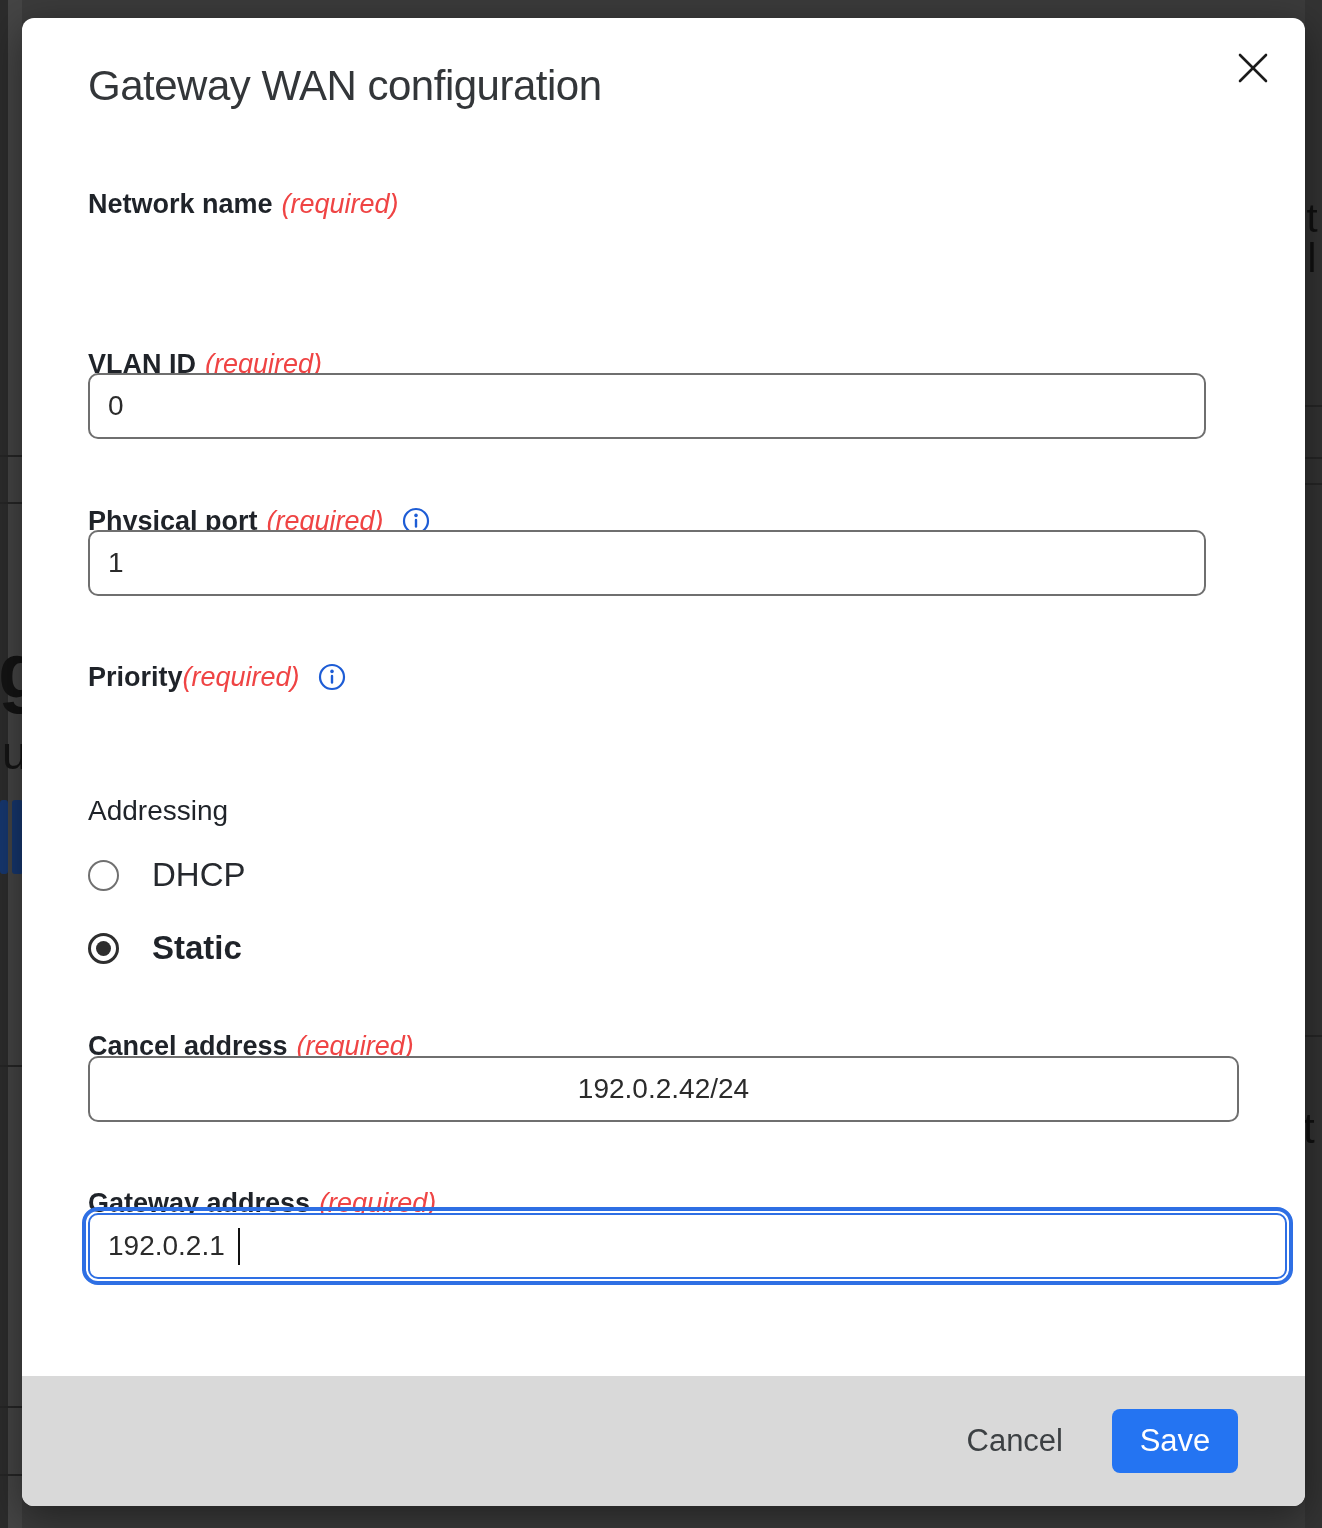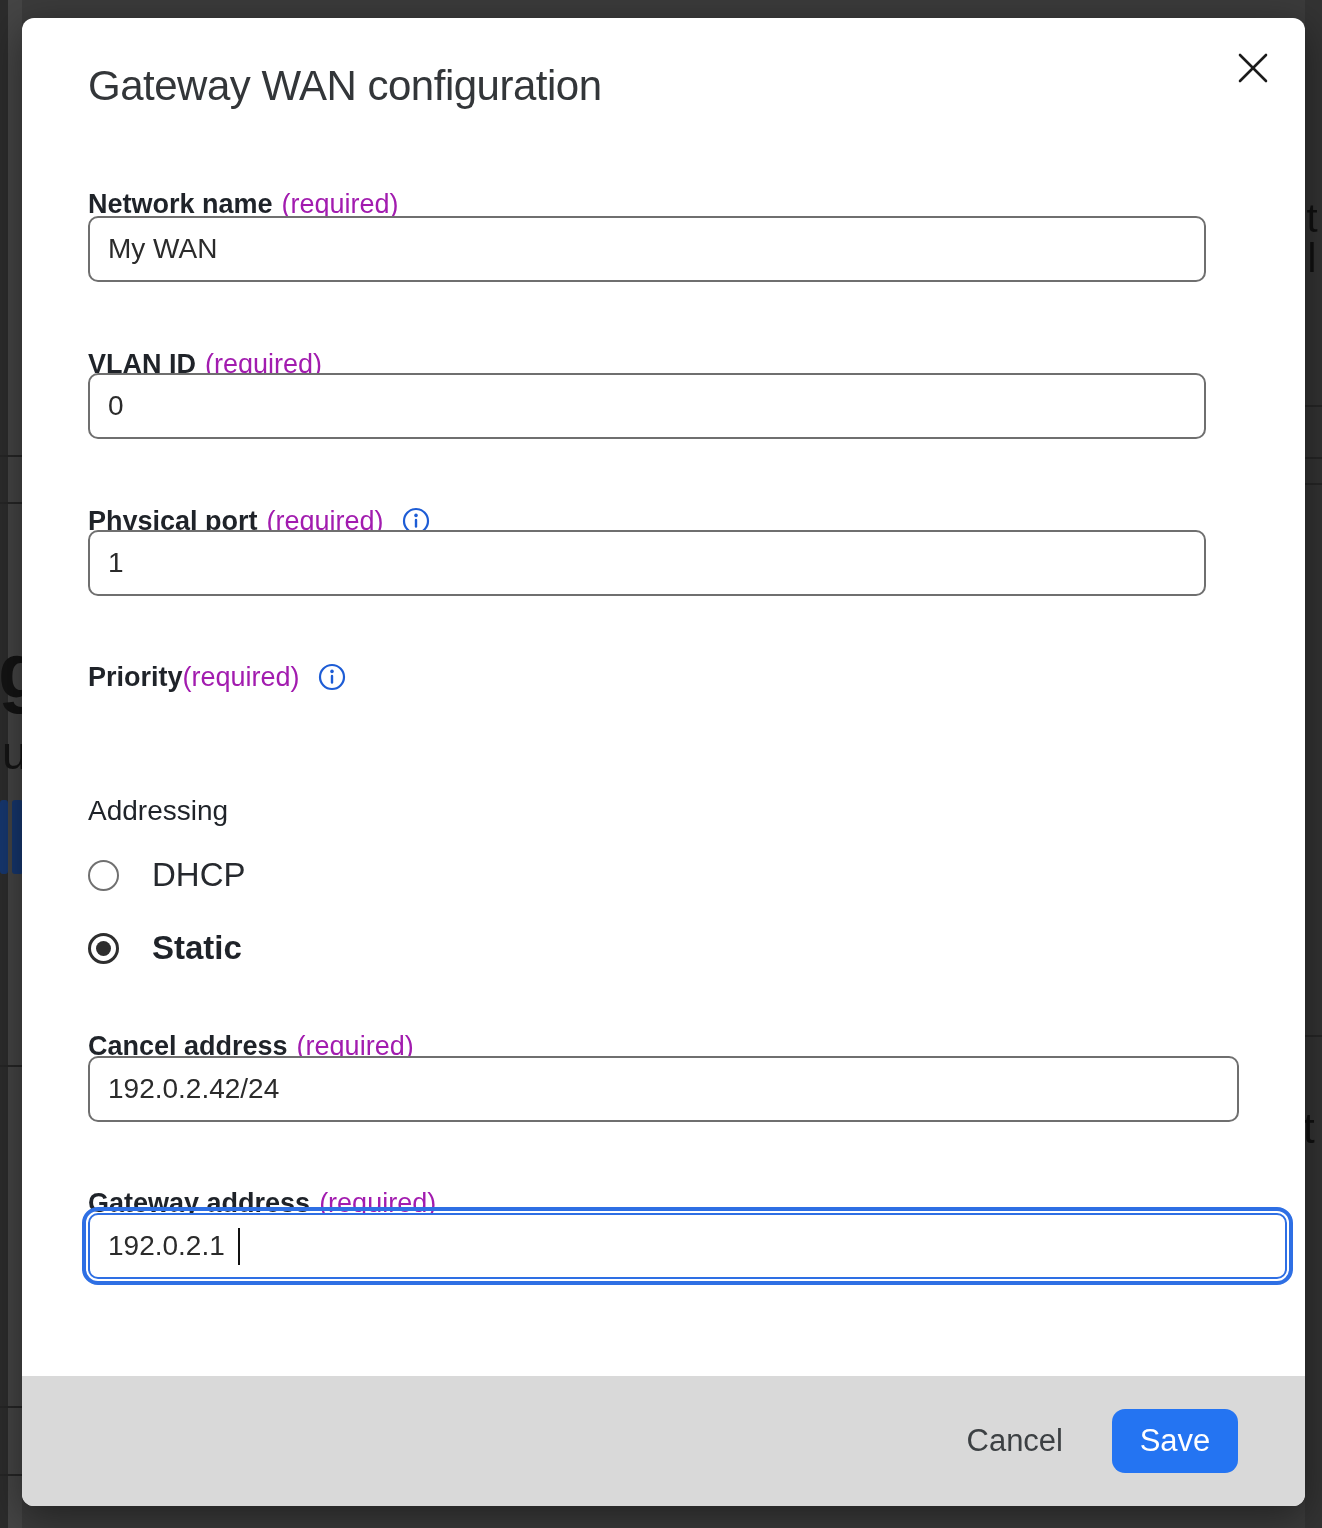--- a/index.html
+++ b/index.html
@@ -36,21 +36,21 @@
     display:flex; align-items:center; justify-content:center;
     background:none; border:none; cursor:pointer;
   }
 
   .field-label {
     position:absolute; left:66px;
     display:flex; align-items:center;
     font-size:27px; color:#1f2329; line-height:32px;margin-top:20px;
   }
   .lbl { font-weight:700; }
-  .req { font-weight:400; margin-left:9px; color:#a21caf; }
+  .req { font-weight:400; margin-left:9px; color:#ef4444;font-style:italic; }
   .req.tight { margin-left:0; }
   .info-icon { margin-left:18px; display:inline-flex; }
 
   .input {
     position:absolute; left:66px; height:66px;
     border:2px solid #6f6f6f; border-radius:10px;
     font-family:"Liberation Sans", sans-serif;
     font-size:28px; color:#2b2b2b; padding:0 18px; background:#fff;
     outline:none;
   }
@@ -87,21 +87,21 @@
     position:absolute; left:0; right:0; top:1358px; height:130px;
     background:#d9d9d9;
     display:flex; align-items:center; justify-content:flex-end;
     padding-right:67px; gap:49px;
   }
   .cancel-btn {
     background:none; border:none; font-family:"Liberation Sans", sans-serif;
     font-size:31px; color:#3c4043; cursor:pointer;
   }
   .save-btn {
-    width:126px; height:64px; border:none; border-radius:13px;
+    width:126px; height:64px; border:none; border-radius:8px;
     background:#2474f2; color:#ffffff;
     font-family:"Liberation Sans", sans-serif; font-size:31px; cursor:pointer;
   }
 </style>
 </head>
 <body>
 
 <div class="bg-strip bg-strip-left">
   <div class="darkcol"></div>
   <div class="bg-line" style="top:455px"></div>
@@ -132,21 +132,20 @@
     <svg width="34" height="34" viewBox="0 0 34 34">
       <line x1="4" y1="4" x2="30" y2="30" stroke="#1b1b1b" stroke-width="2.6" stroke-linecap="round"></line>
       <line x1="30" y1="4" x2="4" y2="30" stroke="#1b1b1b" stroke-width="2.6" stroke-linecap="round"></line>
     </svg>
   </button>
 
   <div class="field-label" style="top:150px">
     <span class="lbl">Network name</span>
     <span class="req">(required)</span>
   </div>
-  <input class="input w-narrow" style="top: 198px;" value="My WAN">
 
   <div class="field-label" style="top:310px">
     <span class="lbl">VLAN ID</span>
     <span class="req">(required)</span>
   </div>
   <input class="input w-narrow" style="top: 355px;" value="0">
 
   <div class="field-label" style="top:467px">
     <span class="lbl">Physical port</span>
     <span class="req">(required)</span>
@@ -185,21 +184,21 @@
     <span class="radio-circle">
         <span class="radio-dot"></span>
       </span>
     <span class="radio-label">Static</span>
   </div>
 
   <div class="field-label" style="top:992px">
     <span class="lbl">Cancel address</span>
     <span class="req">(required)</span>
   </div>
-  <input class="input w-wide" style="top: 1038px;" value="192.0.2.42/24">
+  <input class="input w-wide" style="top: 1038px; text-align: center;" value="192.0.2.42/24">
 
   <div class="field-label" style="top:1149px">
     <span class="lbl">Gateway address</span>
     <span class="req">(required)</span>
   </div>
   <div class="gw-wrap">
     <input class="input focused" value="192.0.2.1" style="">
     <span class="caret"></span>
   </div>
 

